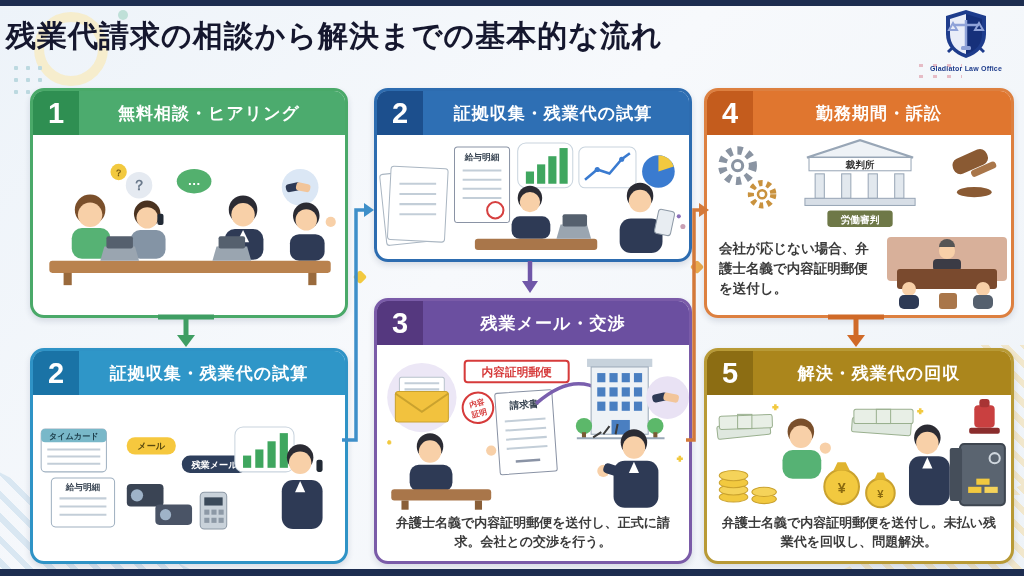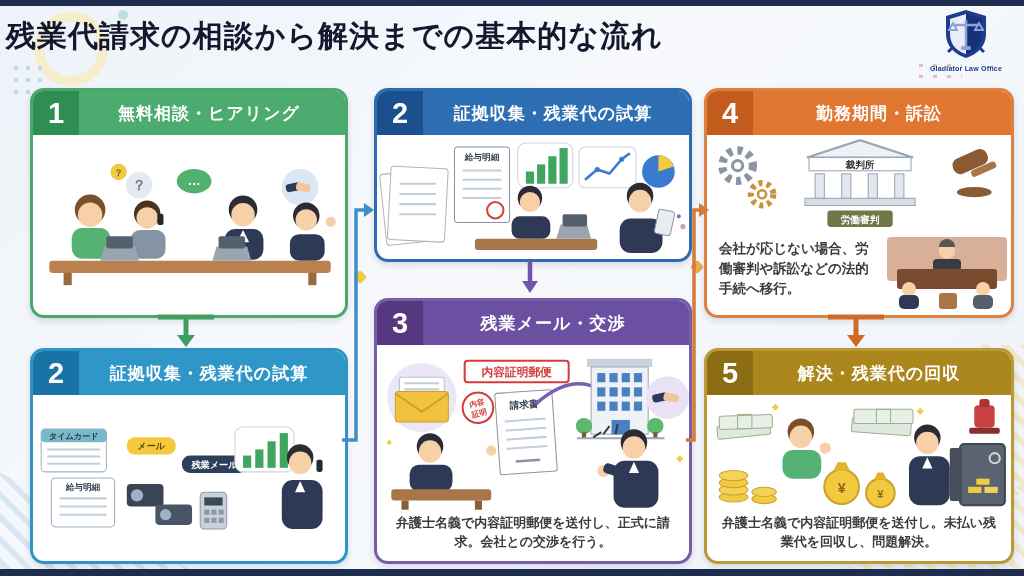--- a/index.html
+++ b/index.html
@@ -343,21 +343,21 @@
           <rect x="118" y="74" width="64" height="16" rx="3" fill="#6e7847"></rect>
           <text x="150" y="86" font-size="9.5" font-weight="bold" text-anchor="middle" fill="#ffffff">労働審判</text>
           <g>
             <rect x="240" y="18" width="36" height="16" rx="7" fill="#8a5a33" transform="rotate(-24 258 26)"></rect>
             <rect x="258" y="30" width="26" height="7" rx="3" fill="#a9764a" transform="rotate(-24 271 33)"></rect>
             <ellipse cx="262" cy="56" rx="17" ry="5" fill="#8a5a33"></ellipse>
           </g>
         </svg>
       </div>
       <div class="b4-bottom">
-        <div class="caption">会社が応じない場合、労働審判や訴訟などの法的手続へ移行。</div>
+        <div class="caption">会社が応じない場合、弁護士名義で内容証明郵便を送付し。</div>
         <div class="b4-court">
           <svg viewBox="0 0 128 82" preserveAspectRatio="xMidYMid meet">
             <rect x="4" y="6" width="120" height="44" rx="4" fill="#d8b09a"></rect>
             <circle cx="64" cy="20" r="8" fill="#f8d0a8"></circle>
             <path d="M56 16 a8 8 0 0 1 16 0 z" fill="#555"></path>
             <rect x="50" y="28" width="28" height="12" rx="4" fill="#3b3b45"></rect>
             <rect x="14" y="38" width="100" height="20" rx="3" fill="#7a4a2e"></rect>
             <circle cx="26" cy="58" r="7" fill="#f8d0a8"></circle>
             <rect x="16" y="64" width="20" height="14" rx="5" fill="#2e3a55"></rect>
             <circle cx="100" cy="58" r="7" fill="#f8d0a8"></circle>

